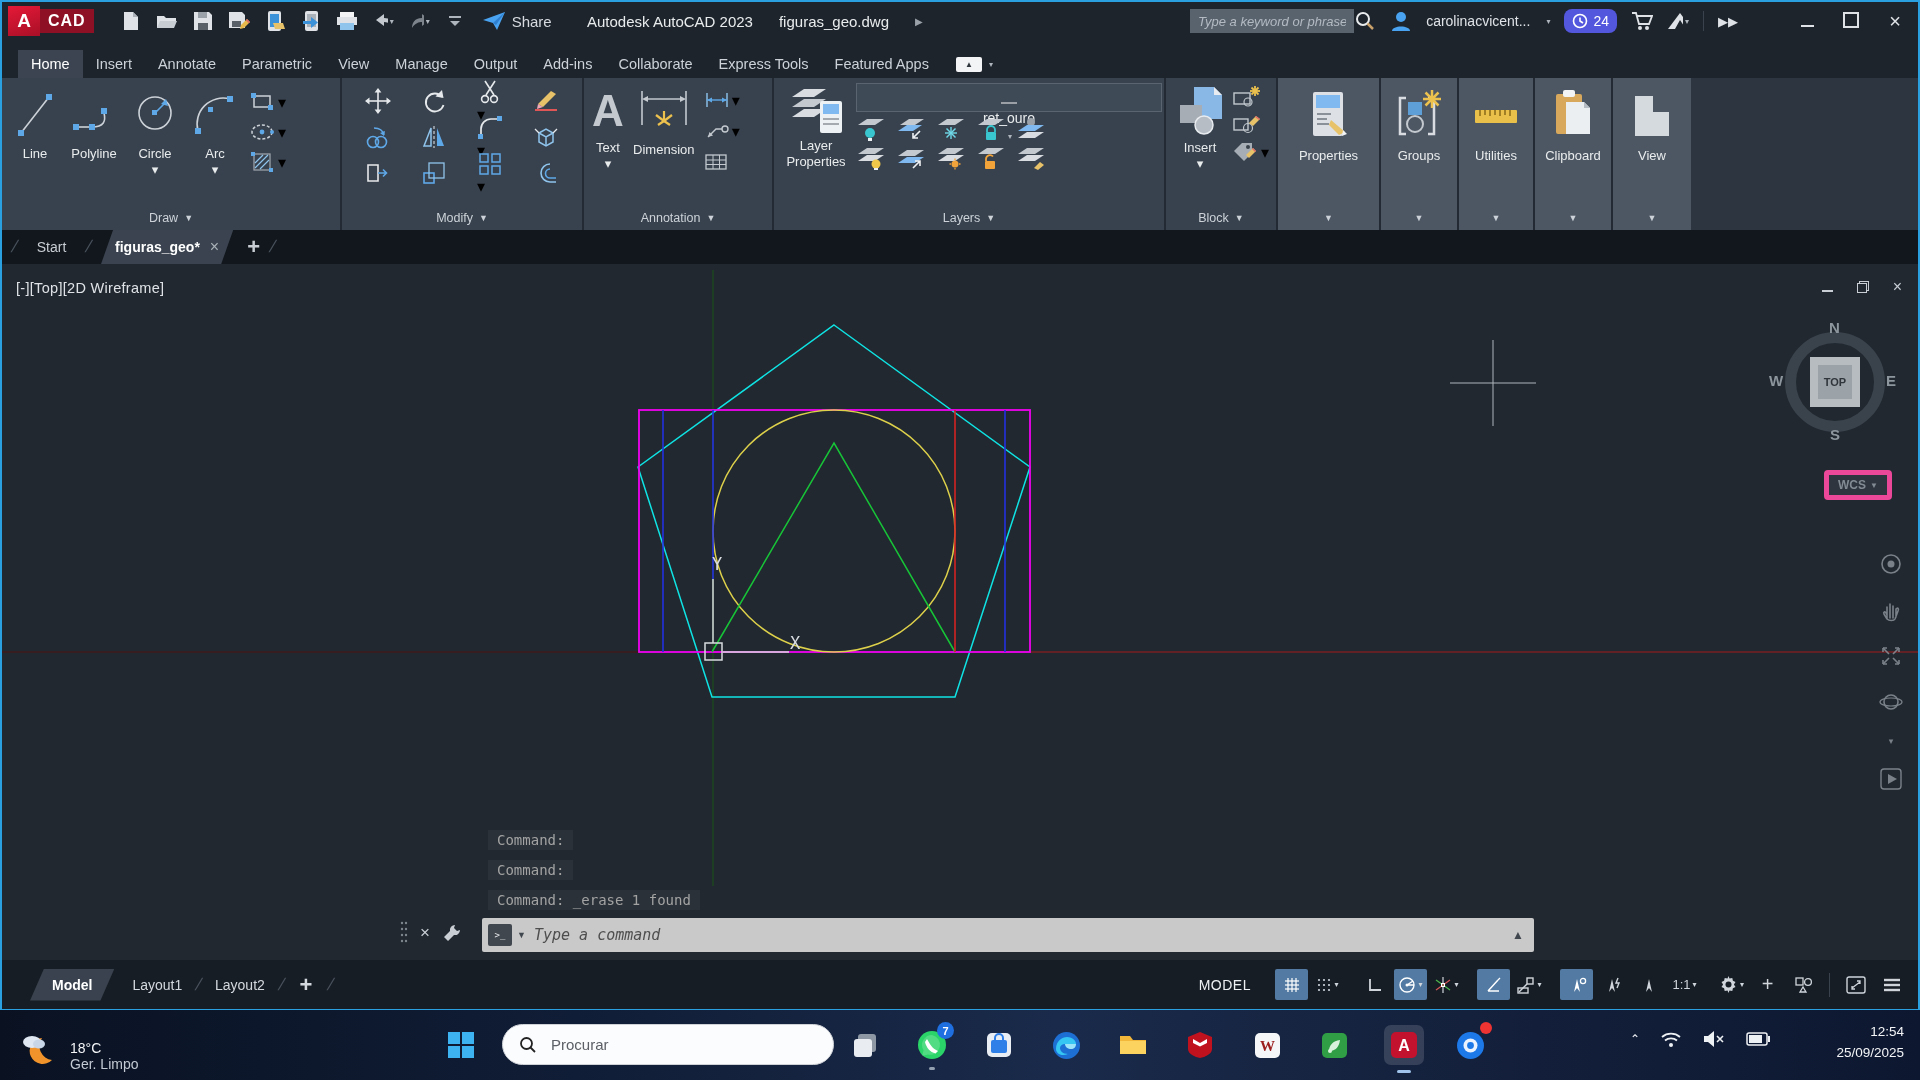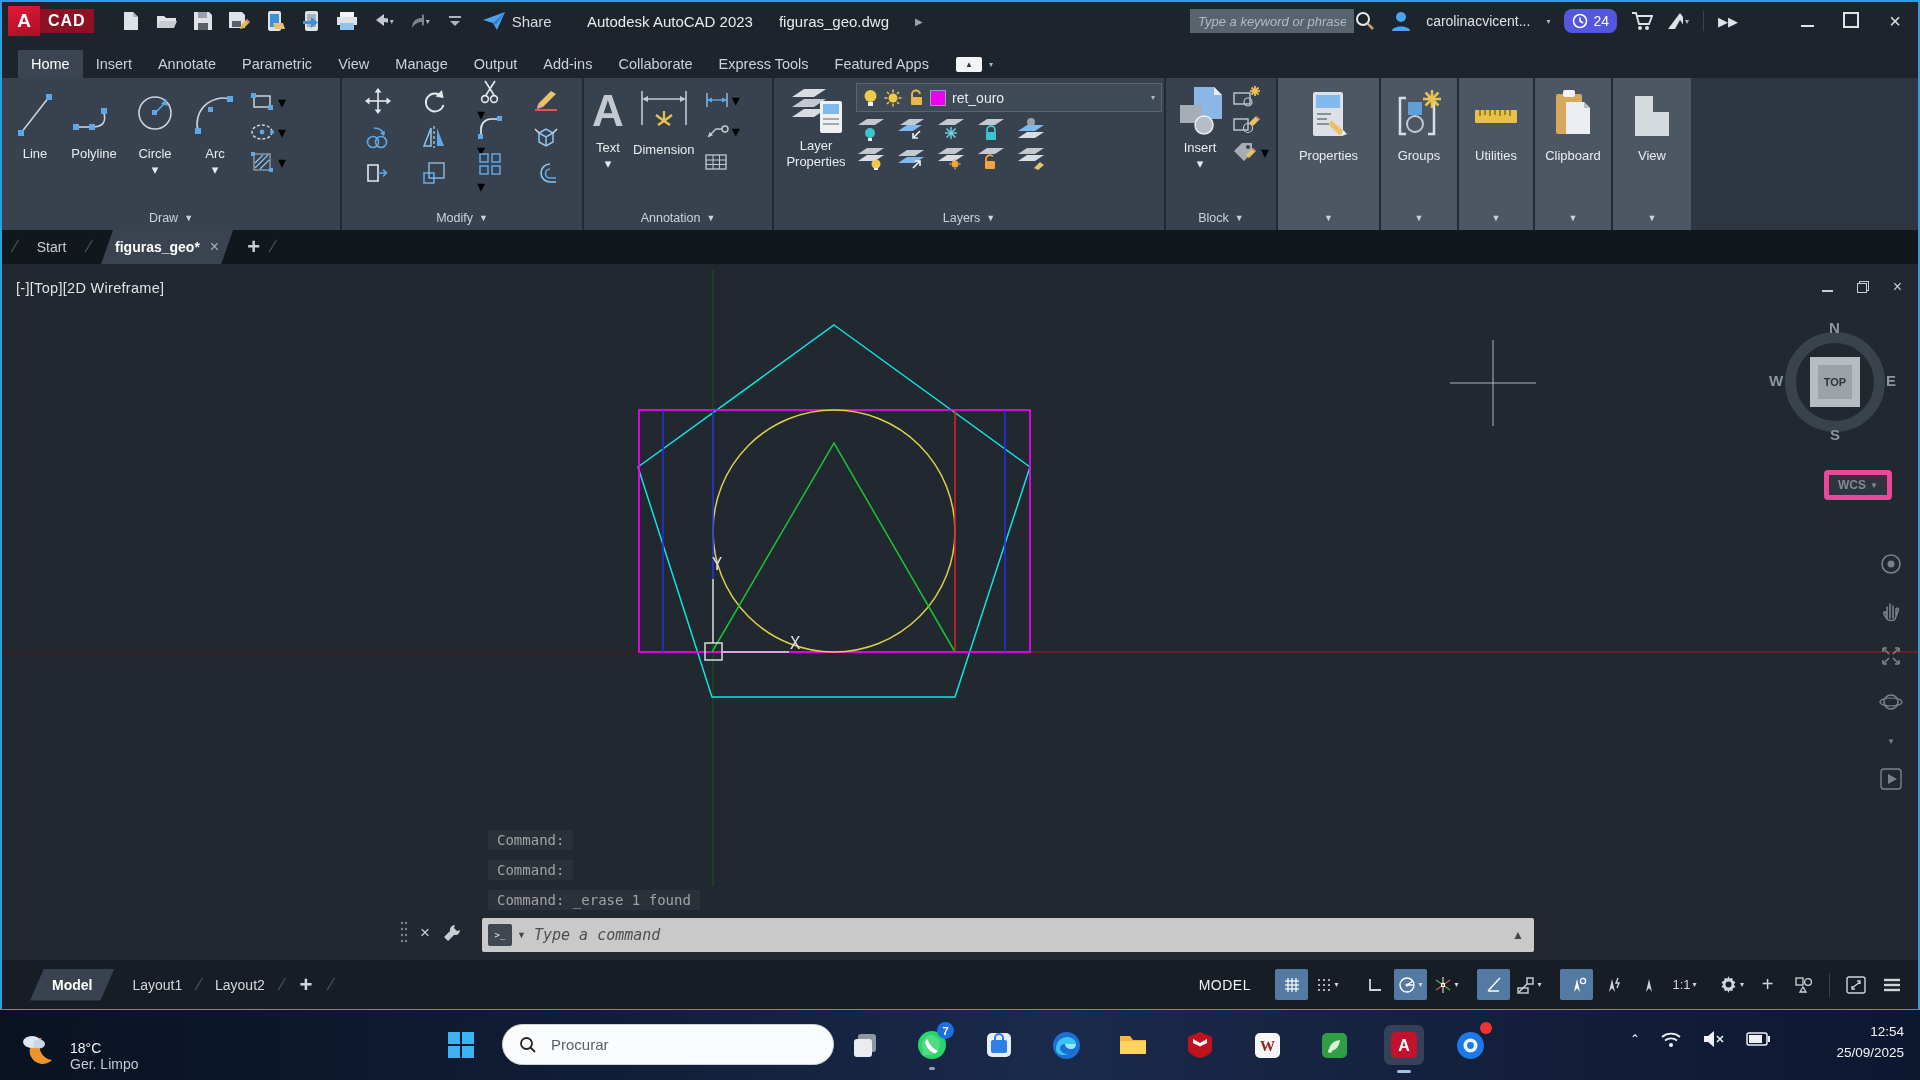--- a/index.html
+++ b/index.html
@@ -500,21 +500,21 @@
                 <path d="M6 24l12-8h22l-12 8z" fill="#c3c9cf"></path>
                 <path d="M6 34l12-8h22l-12 8z" fill="#d9dde2"></path>
             <rect x="34" y="18" width="22" height="32" rx="2" fill="#eef1f4"></rect>
                 <rect x="37" y="21" width="16" height="10" fill="#7fb9ef"></rect>
                 <path d="M37 36h16M37 41h16" stroke="#8a9198" stroke-width="1.6"></path>
           </svg>
           <span>Layer</span>
           <span>Properties</span>
         </div>
         <div style="display:flex;flex-direction:column;gap:5px;">
-          <div class="combo" style="width:292px;">
+          <div class="combo" style="width:292px;flex-direction:column;">
             <svg width="15" height="18">
                   <circle cx="7.5" cy="7" r="6" fill="#f2c84b"></circle>
                   <rect x="5" y="13" width="5" height="4" fill="#eef1f4"></rect>
                 </svg>
             <svg width="18" height="18">
                   <circle cx="9" cy="9" r="4.5" fill="#f2c84b"></circle>
                   <g stroke="#f2c84b" stroke-width="1.5">
                     <line x1="9" y1="0.5" x2="9" y2="3.5"></line>
                     <line x1="9" y1="14.5" x2="9" y2="17.5"></line>
                     <line x1="0.5" y1="9" x2="3.5" y2="9"></line>

